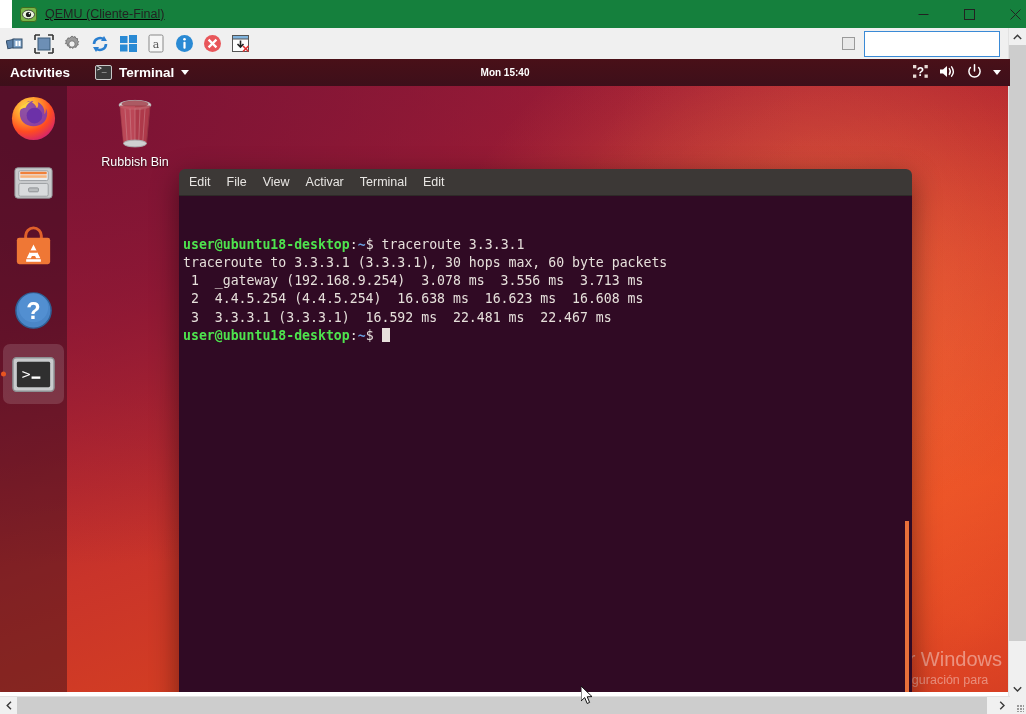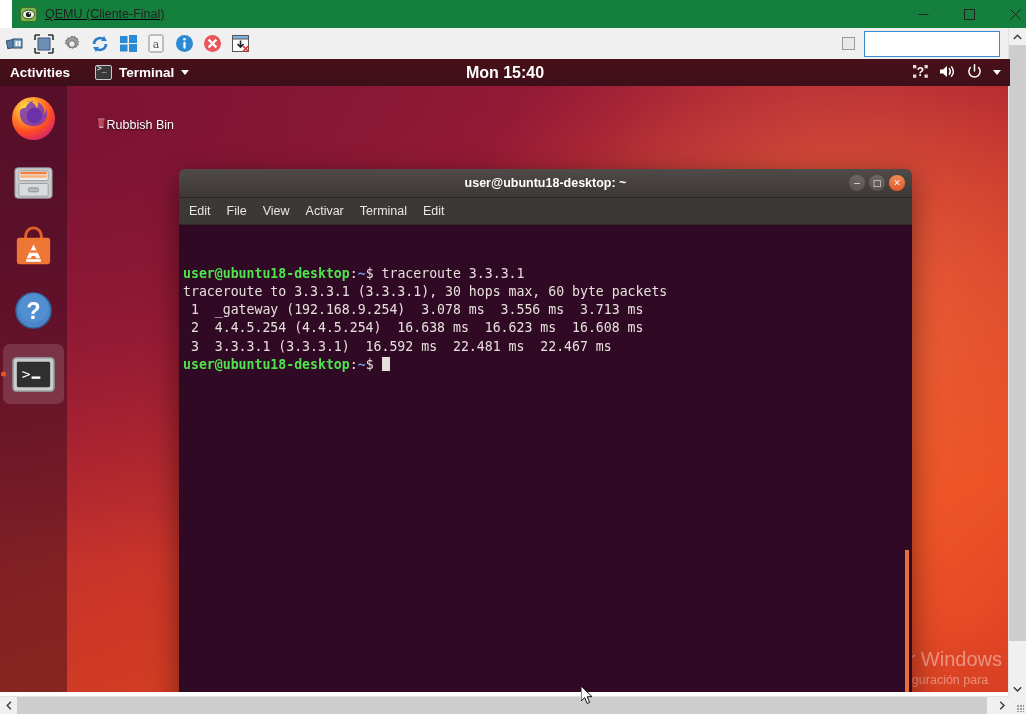--- a/index.html
+++ b/index.html
@@ -114,21 +114,21 @@
     content: ">_"; position: absolute; left: 1px; top: -2px;
     font-size: 8px; color: #eee; font-family: "DejaVu Sans Mono", monospace;
     font-weight: normal;
   }
   .caret-dn {
     width: 0; height: 0; border-left: 4.5px solid transparent;
     border-right: 4.5px solid transparent; border-top: 5px solid #ffffff;
   }
   .tb-clock {
     position: absolute; left: 50%; transform: translateX(-50%);
-    font-size: 16px; font-weight: bold; color: #fff; white-space: nowrap;
+    font-size: 10px; font-weight: bold; color: #fff; white-space: nowrap;
   }
   .tb-tray {
     position: absolute; right: 9px; display: flex; align-items: center; gap: 11px;
   }
 
   
   .dock {
     position: absolute; left: 0; top: 27px; width: 67px; height: 606px;
     background: rgba(33,10,26,0.42);
     z-index: 20;
@@ -145,21 +145,21 @@
   .dock-item.active::after {
     content: ""; position: absolute; left: 1px; top: 50%;
     transform: translateY(-50%);
     width: 5px; height: 5px; border-radius: 50%; background: #e95420;
   }
   .dock-icon { width: 47px; height: 47px; position: relative; z-index: 2; }
 
   
   .desk-icon {
     position: absolute; left: 96px; top: 36px; width: 78px;
-    display: flex; flex-direction: row; align-items: center;
+    display: flex; flex-direction: column; align-items: center;
     z-index: 5;
     text-align: center;
   }
   .desk-icon .label {
     margin-top: 4px; font-size: 12.5px; color: #ffffff;
     text-shadow: 0 1px 2px rgba(0,0,0,0.75);
     white-space: nowrap;
   }
 
   
@@ -512,28 +512,20 @@
           <line x1="26" y1="13.5" x2="26" y2="50"></line>
           <line x1="31" y1="13.5" x2="29.7" y2="49"></line>
           <line x1="36" y1="14" x2="33.8" y2="47"></line>
         </g>
         <ellipse cx="26" cy="48.5" rx="11.5" ry="3.4" fill="#cfd0d1" stroke="#a9aaac"></ellipse>
       </svg>
       <div class="label">Rubbish Bin</div>
     </div>
 
     <div class="term-win">
-      <div class="term-title">
-        <div class="t">user@ubuntu18-desktop: ~</div>
-        <div class="term-wbtns">
-          <div class="wb min">−</div>
-          <div class="wb max">□</div>
-          <div class="wb cls">✕</div>
-        </div>
-      </div>
 
       <div class="term-menu">
         <span>Edit</span>
         <span>File</span>
         <span>View</span>
         <span>Activar</span>
         <span>Terminal</span>
         <span>Edit</span>
       </div>
 

